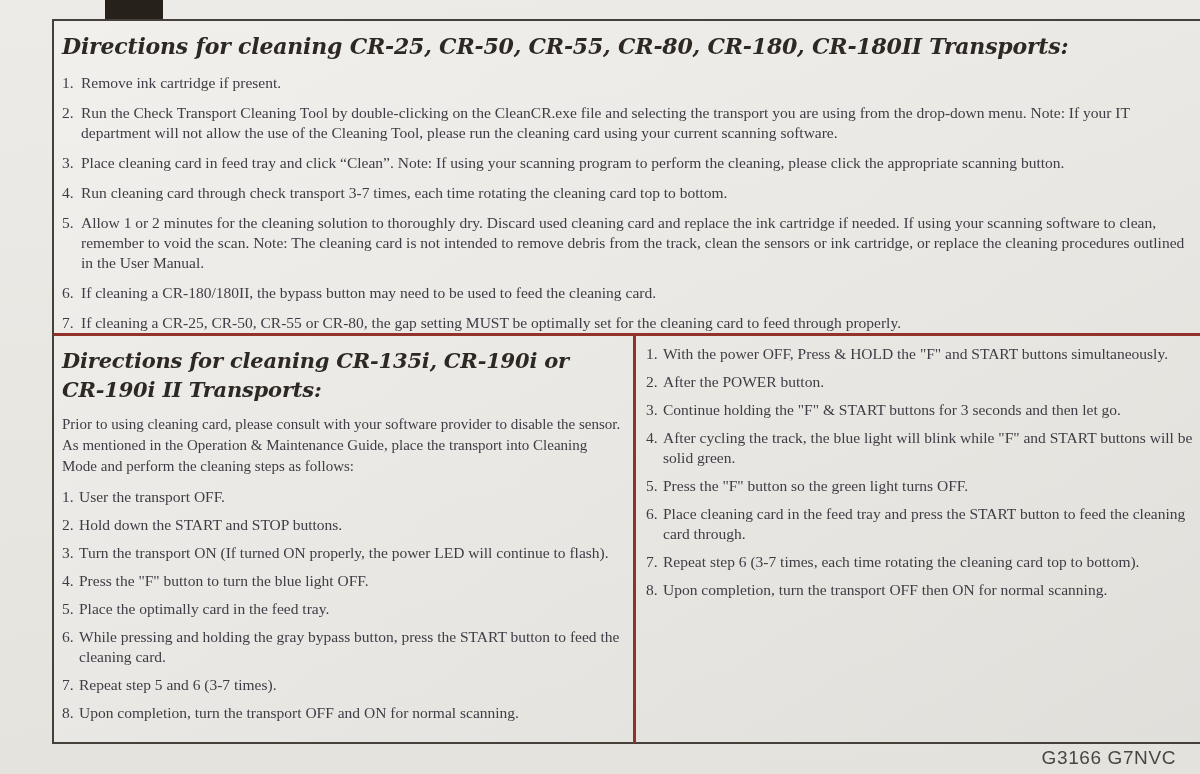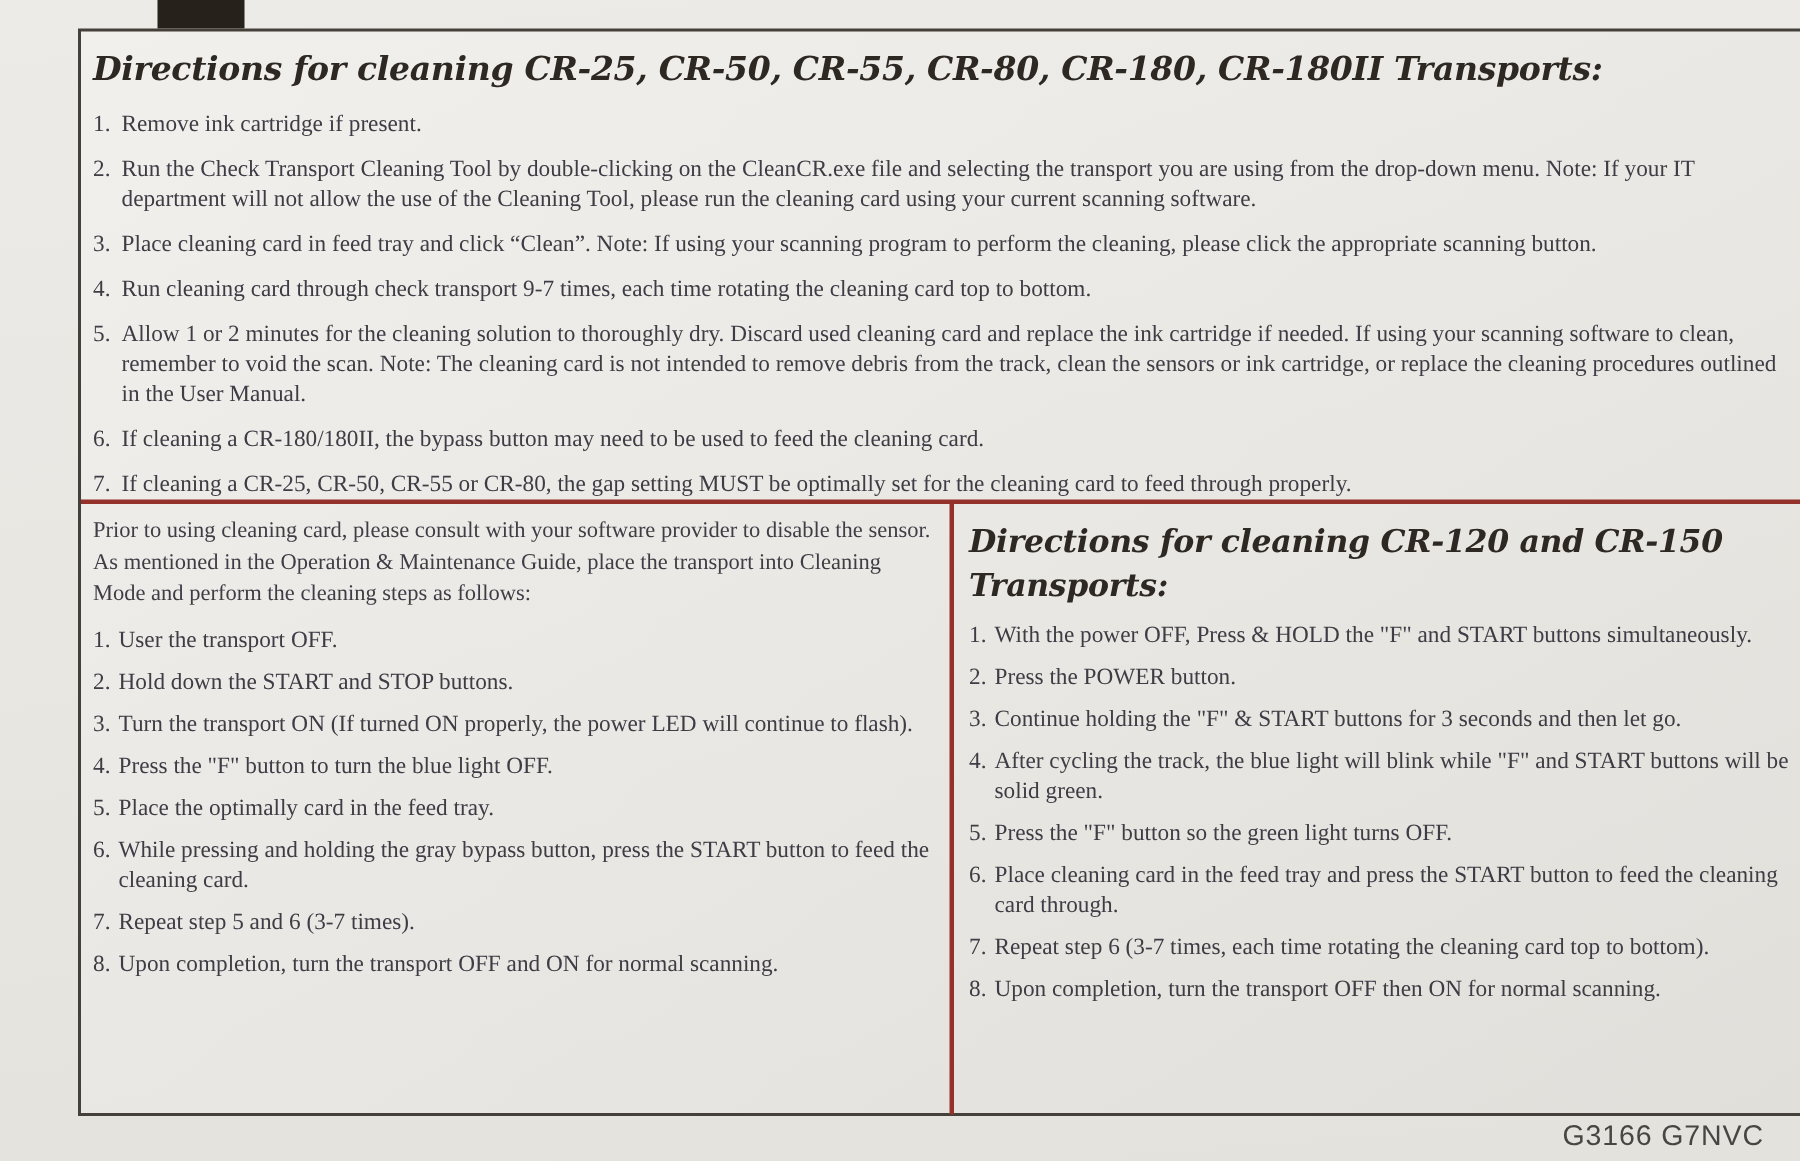--- a/index.html
+++ b/index.html
@@ -87,39 +87,40 @@
     <div class="step">
       <span class="num">2.</span>
       <span class="txt">Run the Check Transport Cleaning Tool by double-clicking on the CleanCR.exe file and selecting the transport you are using from the drop-down menu. Note: If your IT department will not allow the use of the Cleaning Tool, please run the cleaning card using your current scanning software.</span>
     </div>
     <div class="step">
       <span class="num">3.</span>
       <span class="txt">Place cleaning card in feed tray and click “Clean”. Note: If using your scanning program to perform the cleaning, please click the appropriate scanning button.</span>
     </div>
     <div class="step">
       <span class="num">4.</span>
-      <span class="txt">Run cleaning card through check transport 9-7 times, each time rotating the cleaning card top to bottom.</span>
+      <span class="txt">Run cleaning card through check transport 3-7 times, each time rotating the cleaning card top to bottom.</span>
     </div>
     <div class="step">
       <span class="num">5.</span>
       <span class="txt">Allow 1 or 2 minutes for the cleaning solution to thoroughly dry. Discard used cleaning card and replace the ink cartridge if needed. If using your scanning software to clean, remember to void the scan. Note: The cleaning card is not intended to remove debris from the track, clean the sensors or ink cartridge, or replace the cleaning procedures outlined in the User Manual.</span>
     </div>
     <div class="step">
       <span class="num">6.</span>
       <span class="txt">If cleaning a CR-180/180II, the bypass button may need to be used to feed the cleaning card.</span>
     </div>
     <div class="step">
       <span class="num">7.</span>
       <span class="txt">If cleaning a CR-25, CR-50, CR-55 or CR-80, the gap setting MUST be optimally set for the cleaning card to feed through properly.</span>
     </div>
   </div>
 
   <div class="bottom-sections">
 
     <div class="col-left">
+      <div class="col-title">Directions for cleaning CR-135i, CR-190i or CR-190i II Transports:</div>
       <p class="intro">Prior to using cleaning card, please consult with your software provider to disable the sensor.  As mentioned in the Operation &amp; Maintenance Guide, place the transport into Cleaning Mode and perform the cleaning steps as follows:</p>
 
       <div class="col-step">
         <span class="num">1.</span>
         <span class="txt">User the transport OFF.</span>
       </div>
       <div class="col-step">
         <span class="num">2.</span>
         <span class="txt">Hold down the START and STOP buttons.</span>
       </div>
@@ -145,29 +146,28 @@
       </div>
       <div class="col-step">
         <span class="num">8.</span>
         <span class="txt">Upon completion, turn the transport OFF and ON for normal scanning.</span>
       </div>
     </div>
 
     <div class="col-divider"></div>
 
     <div class="col-right">
-      <div class="col-title">Directions for cleaning CR-120 and CR-150 Transports:</div>
 
       <div class="col-step">
         <span class="num">1.</span>
         <span class="txt">With the power OFF, Press &amp; HOLD the "F" and START buttons simultaneously.</span>
       </div>
       <div class="col-step">
         <span class="num">2.</span>
-        <span class="txt">Press the POWER button.</span>
+        <span class="txt">After the POWER button.</span>
       </div>
       <div class="col-step">
         <span class="num">3.</span>
         <span class="txt">Continue holding the "F" &amp; START buttons for 3 seconds and then let go.</span>
       </div>
       <div class="col-step">
         <span class="num">4.</span>
         <span class="txt">After cycling the track, the blue light will blink while "F" and START buttons will be solid green.</span>
       </div>
       <div class="col-step">

